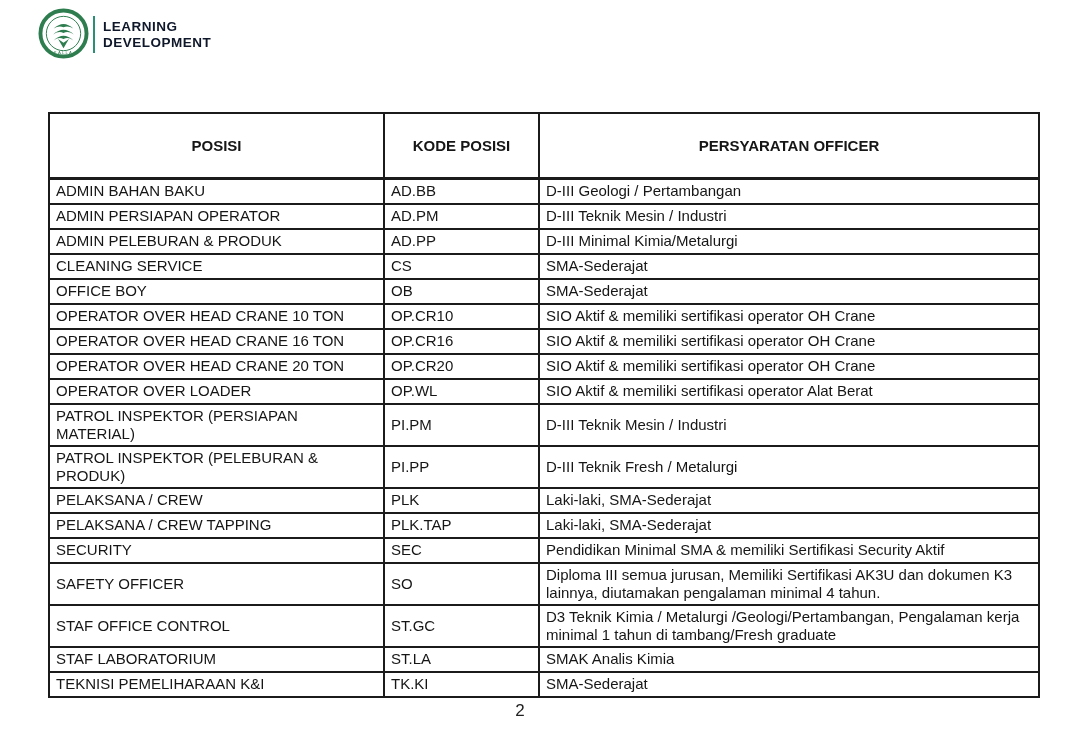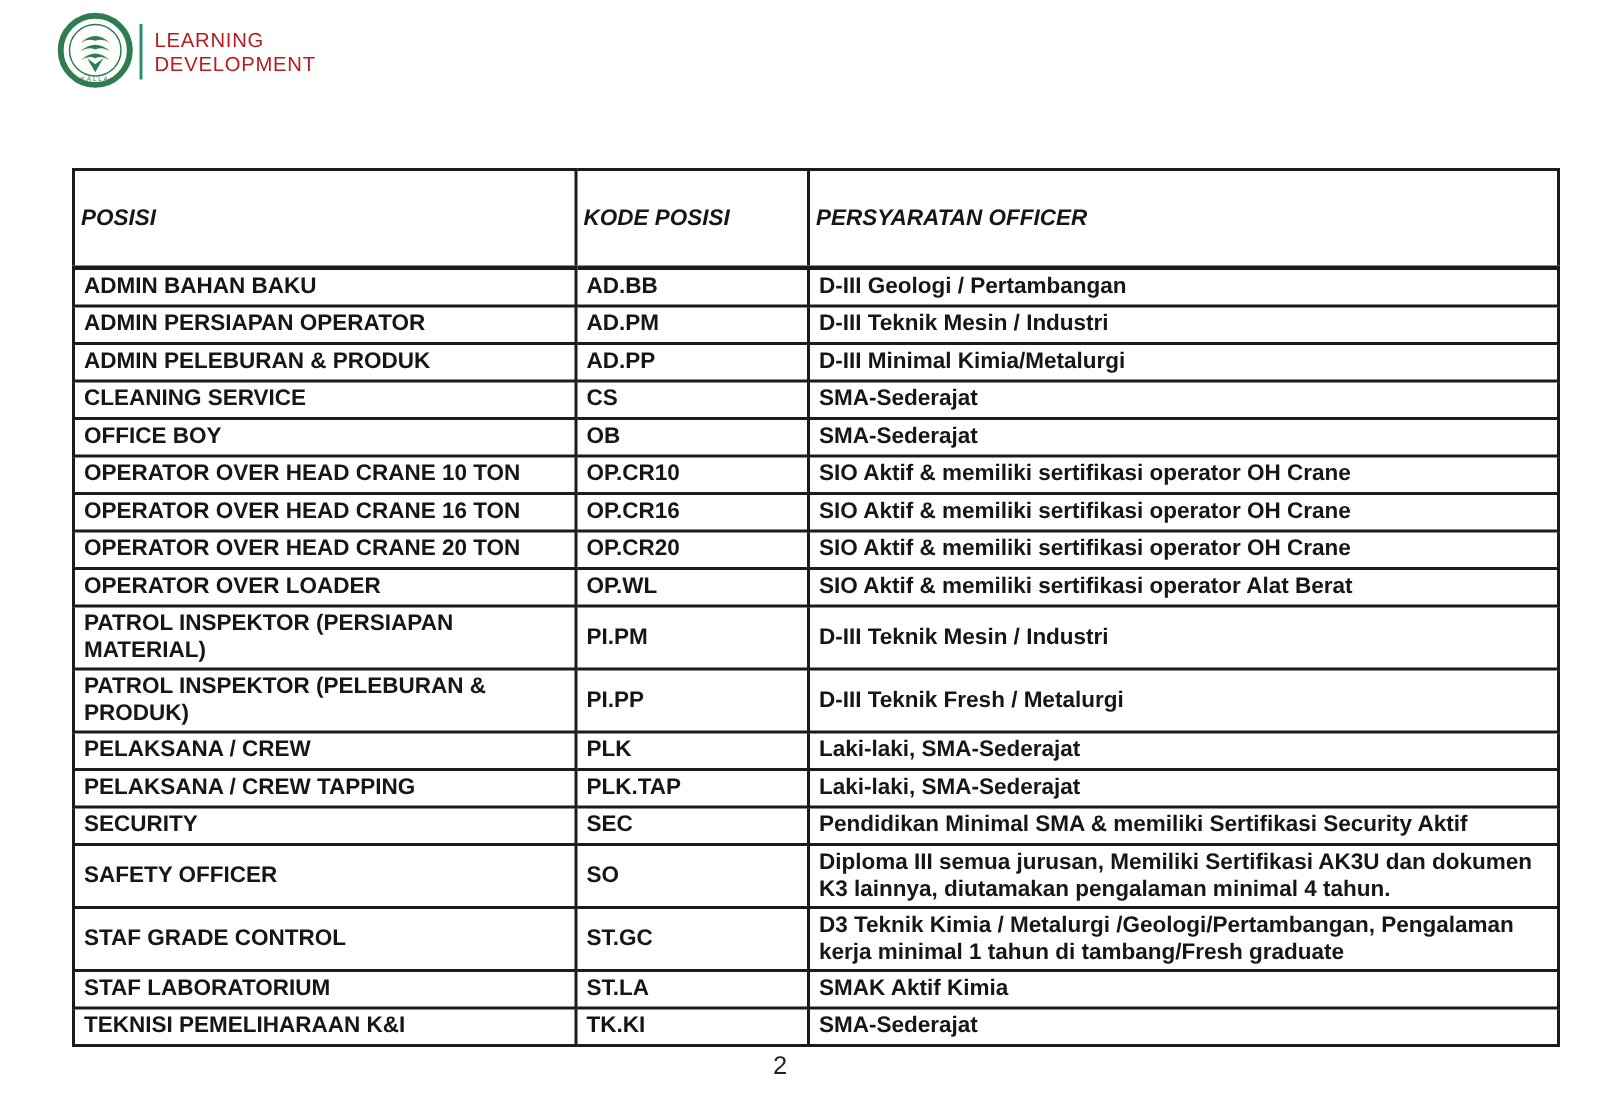--- a/index.html
+++ b/index.html
@@ -16,54 +16,53 @@
     position: absolute; top: 8px; left: 38px;
     display: flex; align-items: center;
   }
   .brand-emblem { width: 51px; height: 53px; display: block; }
   .brand-divider {
     width: 2px; height: 37px;
     background: #2a8f73;
     margin-left: 4px; margin-right: 8px;
   }
   .brand-text {
-    font-weight: normal;
+    font-weight: bold;
     font-size: 13.5px;
     line-height: 15.5px;
     letter-spacing: 0.5px;
-    color: #b91c1c;
+    color: #0f172a;
   }
   
   table.positions {
     position: absolute; left: 48px; top: 112px;
     width: 990px;
     border-collapse: collapse;
     table-layout: fixed;
   }
   table.positions th, table.positions td {
     border: 2px solid #1b1b1b;
     font-size: 15px;
     overflow: hidden;
   }
   table.positions th {
     font-weight: bold;
-    text-align: left;
+    text-align: center;
     height: 29px;
     border-bottom-width: 3px;
     padding: 17px 4px;
     vertical-align: middle;
-    font-style: italic;
   }
   table.positions td {
     padding: 1.5px 6px;
     height: 20px;
     vertical-align: middle;
     line-height: 18.5px;
     text-align: left;
-    font-weight: bold;
+    font-weight: normal;
   }
   
   .page-number {
     position: absolute;
     left: 0; width: 1040px;
     top: 701px;
     text-align: center;
     font-size: 17px;
     color: #222222;
   }
@@ -173,28 +172,28 @@
           <td>SECURITY</td>
           <td>SEC</td>
           <td>Pendidikan Minimal SMA &amp; memiliki Sertifikasi Security Aktif</td>
         </tr>
         <tr>
           <td>SAFETY OFFICER</td>
           <td>SO</td>
           <td>Diploma III semua jurusan, Memiliki Sertifikasi AK3U dan dokumen K3 lainnya, diutamakan pengalaman minimal 4 tahun.</td>
         </tr>
         <tr>
-          <td>STAF GRADE CONTROL</td>
+          <td>STAF OFFICE CONTROL</td>
           <td>ST.GC</td>
           <td>D3 Teknik Kimia / Metalurgi /Geologi/Pertambangan, Pengalaman kerja minimal 1 tahun di tambang/Fresh graduate</td>
         </tr>
         <tr>
           <td>STAF LABORATORIUM</td>
           <td>ST.LA</td>
-          <td>SMAK Aktif Kimia</td>
+          <td>SMAK Analis Kimia</td>
         </tr>
         <tr>
           <td>TEKNISI PEMELIHARAAN K&amp;I</td>
           <td>TK.KI</td>
           <td>SMA-Sederajat</td>
         </tr>
       </tbody>
   </table>
 
   <div class="page-number">2</div>

